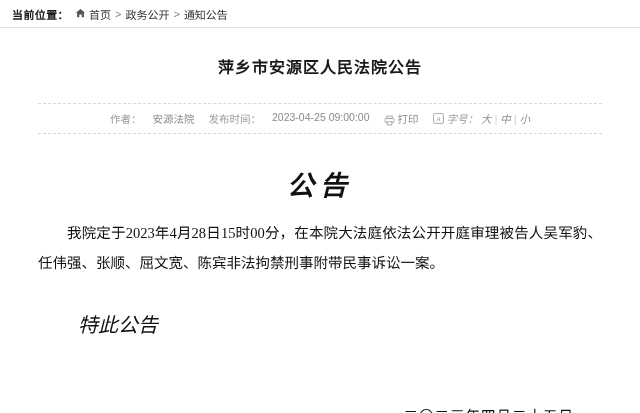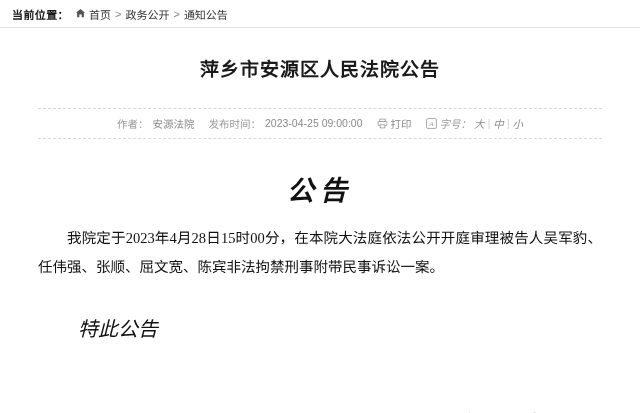--- a/index.html
+++ b/index.html
@@ -62,21 +62,21 @@
   
   .content {
     position: relative;
     padding: 0 38px;
     box-sizing: border-box;
   }
 
   .doc-title {
     text-align: center;
     font-family: "Liberation Serif", serif;
-    font-size: 19px;
+    font-size: 16px;
     font-weight: bold;
     color: #1a1a1a;
     letter-spacing: 1px;
     margin: 29px 0 0 0;
     line-height: 1.4;
   }
 
   
   .meta-bar {
     margin-top: 24px;
@@ -85,29 +85,29 @@
     height: 29px;
     display: flex;
     align-items: center;
     justify-content: center;
     gap: 14px;
     font-size: 10.5px;
     color: #8a8a8a;
   }
   .meta-item {
     display: flex;
-    align-items: center;
-    gap: 4px;
+    align-items: flex-start;
+    gap: 11px;
     white-space: nowrap;
   }
   .meta-key { color: #9a9a9a; }
   .meta-val { color: #8a8a8a; }
   .print-btn {
     display: flex;
-    align-items: center;
+    align-items: flex-end;
     gap: 3px;
     color: #8a8a8a;
     cursor: pointer;
   }
   .printer-icon svg, .font-icon svg { display: block; }
   .font-group {
     display: flex;
     align-items: center;
     gap: 3px;
     font-style: italic;

